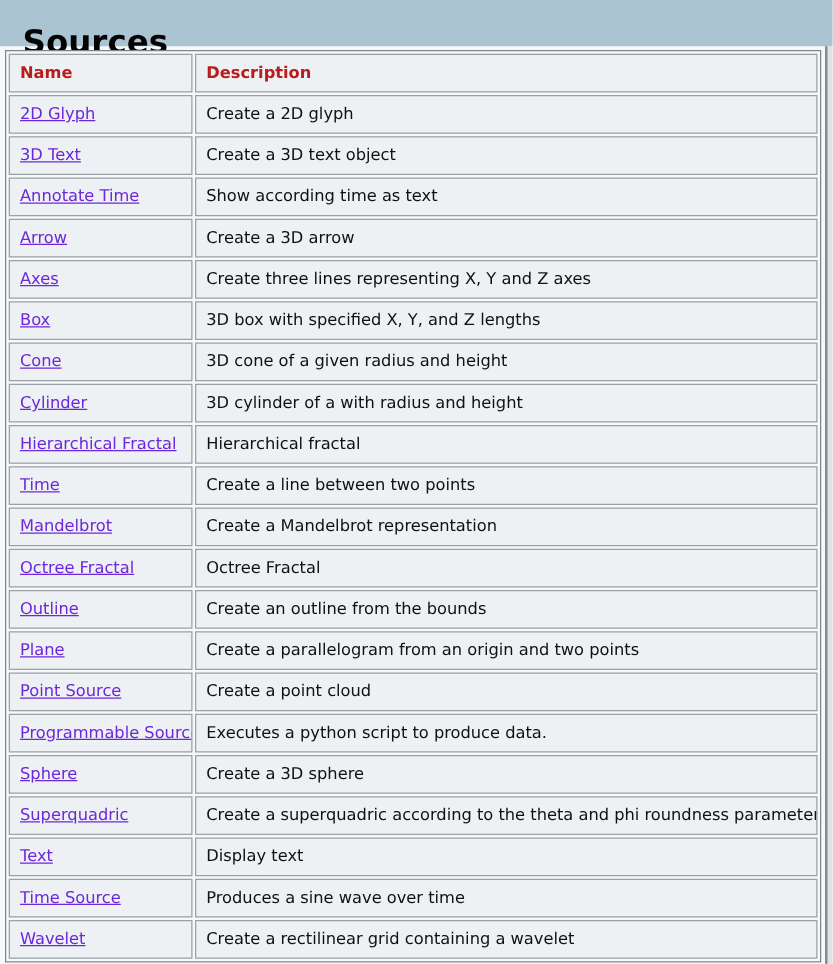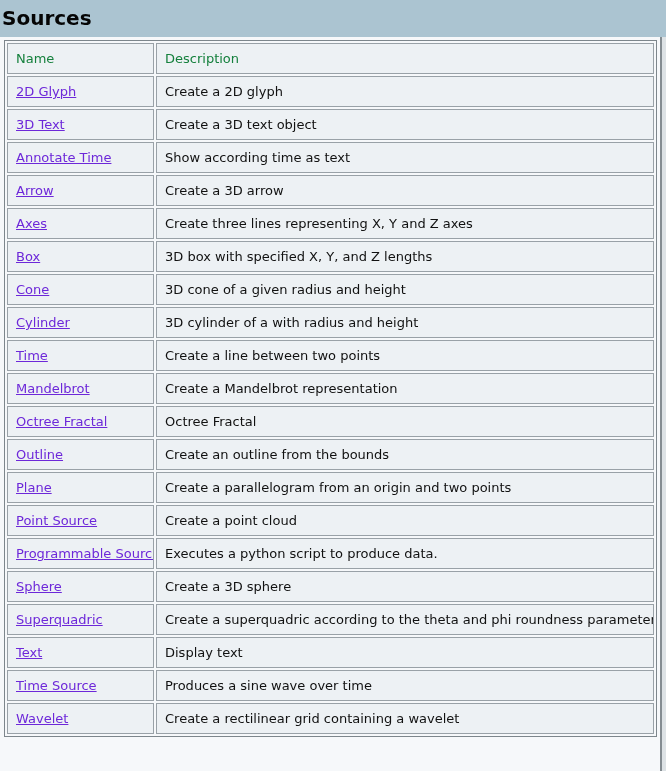--- a/index.html
+++ b/index.html
@@ -15,23 +15,23 @@
     font-family: "DejaVu Sans", sans-serif;
   }
   .header-band {
     position: absolute;
     left: 0; top: 0;
     width: 666px;
     height: 37px;
     background: #abc4d1;
   }
   .page-title {
-    margin: 0;
+    margin: 16px;
     padding: 1px 0 0 2px;
-    font-size: 20px;
+    font-size: 26px;
     line-height: 34px;
     font-weight: bold;
     color: #050505;
   }
   table.sources {
     position: absolute;
     left: 4px;
     top: 40px;
     width: 653px;
     table-layout: fixed;
@@ -47,22 +47,22 @@
     height: 29px;
     padding: 0 8px;
     font-size: 13px;
     color: #111;
     text-align: left;
     vertical-align: middle;
     white-space: nowrap;
     overflow: hidden;
   }
   table.sources th {
-    font-weight: normal;
-    color: #15803d;
+    font-weight: bold;
+    color: #b91c1c;
   }
   .col-name  { width: 129px; }
   td a.src-link {
     color: #6d28d9;
     text-decoration: underline;
     cursor: pointer;
     margin-top: 32px;
   }
   .right-edge {
     position: absolute;
@@ -115,20 +115,24 @@
       </tr>
       <tr>
         <td class="col-name"><a class="src-link">Cone</a></td>
         <td class="col-desc">3D cone of a given radius and height</td>
       </tr>
       <tr>
         <td class="col-name"><a class="src-link">Cylinder</a></td>
         <td class="col-desc">3D cylinder of a with radius and height</td>
       </tr>
       <tr>
+        <td class="col-name"><a class="src-link">Hierarchical Fractal</a></td>
+        <td class="col-desc">Hierarchical fractal</td>
+      </tr>
+      <tr>
         <td class="col-name"><a class="src-link">Time</a></td>
         <td class="col-desc">Create a line between two points</td>
       </tr>
       <tr>
         <td class="col-name"><a class="src-link">Mandelbrot</a></td>
         <td class="col-desc">Create a Mandelbrot representation</td>
       </tr>
       <tr>
         <td class="col-name"><a class="src-link">Octree Fractal</a></td>
         <td class="col-desc">Octree Fractal</td>

